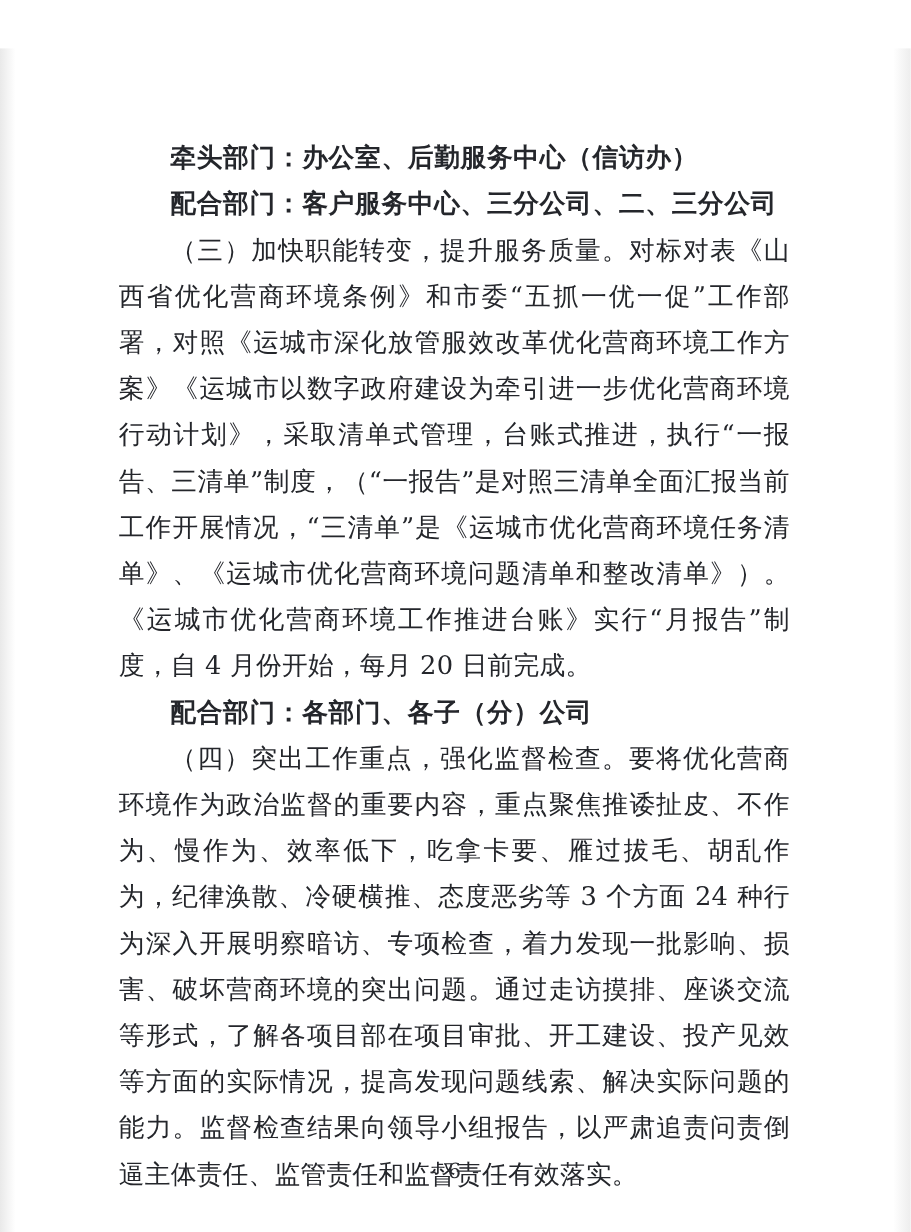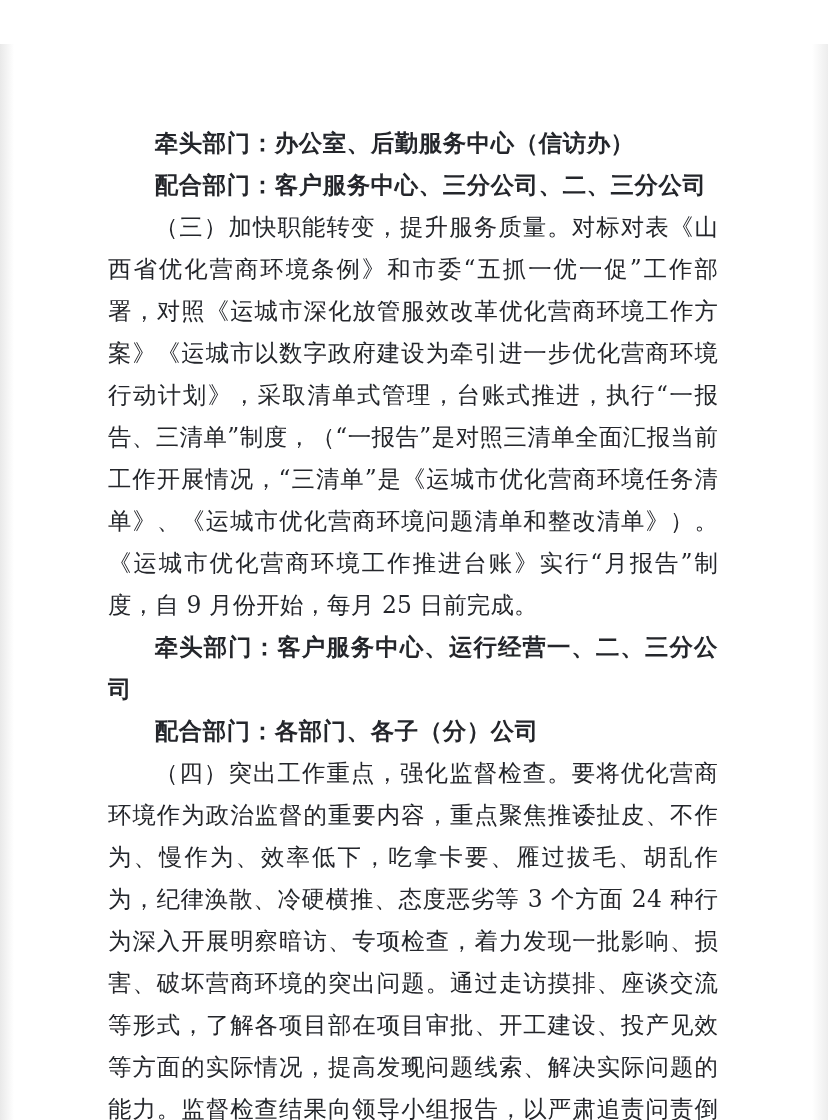--- a/index.html
+++ b/index.html
@@ -77,23 +77,22 @@
 <body>
 
 <div id="page">
 
   <div id="content">
 
     <p class="dept">牵头部门：办公室、后勤服务中心（信访办）</p>
 
     <p class="dept">配合部门：客户服务中心、三分公司、二、三分公司</p>
 
-    <p class="indent">（三）加快职能转变，提升服务质量。对标对表《山西省优化营商环境条例》和市委“五抓一优一促”工作部署，对照《运城市深化放管服效改革优化营商环境工作方案》《运城市以数字政府建设为牵引进一步优化营商环境行动计划》，采取清单式管理，台账式推进，执行“一报告、三清单”制度，（“一报告”是对照三清单全面汇报当前工作开展情况，“三清单”是《运城市优化营商环境任务清单》、《运城市优化营商环境问题清单和整改清单》）。《运城市优化营商环境工作推进台账》实行“月报告”制度，自 9 月份开始，每月 25 日前完成。</p>
+    <p class="indent">（三）加快职能转变，提升服务质量。对标对表《山西省优化营商环境条例》和市委“五抓一优一促”工作部署，对照《运城市深化放管服效改革优化营商环境工作方案》《运城市以数字政府建设为牵引进一步优化营商环境行动计划》，采取清单式管理，台账式推进，执行“一报告、三清单”制度，（“一报告”是对照三清单全面汇报当前工作开展情况，“三清单”是《运城市优化营商环境任务清单》、《运城市优化营商环境问题清单和整改清单》）。《运城市优化营商环境工作推进台账》实行“月报告”制度，自 4 月份开始，每月 20 日前完成。</p>
 
-    <p class="dept">牵头部门：客户服务中心、运行经营一、二、三分公司</p>
 
     <p class="dept">配合部门：各部门、各子（分）公司</p>
 
     <p class="indent">（四）突出工作重点，强化监督检查。要将优化营商环境作为政治监督的重要内容，重点聚焦推诿扯皮、不作为、慢作为、效率低下，吃拿卡要、雁过拔毛、胡乱作为，纪律涣散、冷硬横推、态度恶劣等 3 个方面 24 种行为深入开展明察暗访、专项检查，着力发现一批影响、损害、破坏营商环境的突出问题。通过走访摸排、座谈交流等形式，了解各项目部在项目审批、开工建设、投产见效等方面的实际情况，提高发现问题线索、解决实际问题的能力。监督检查结果向领导小组报告，以严肃追责问责倒逼主体责任、监管责任和监督责任有效落实。</p>
 
   </div>
 
   <div class="footer">- 6 -</div>
 
 </div>

